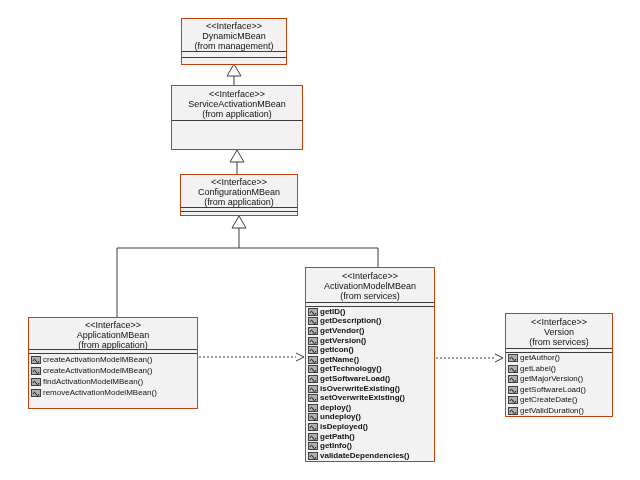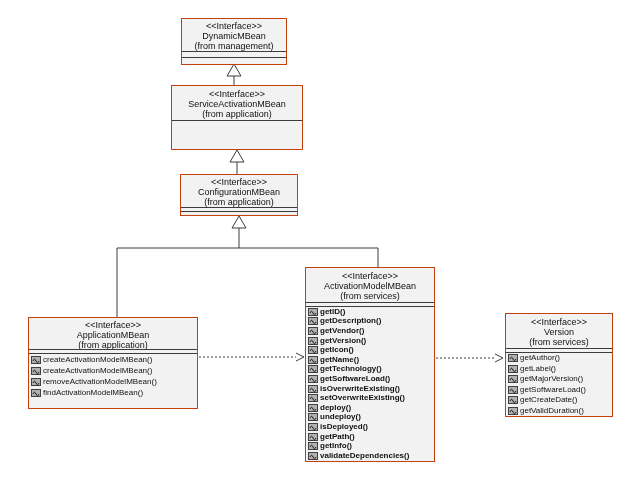--- a/index.html
+++ b/index.html
@@ -128,30 +128,30 @@
           </span>
         <span class="m-label">createActivationModelMBean()</span>
       </div>
         <div class="method-row">
         <span class="m-icon">
             <svg width="10" height="8">
               <rect x="0.5" y="0.5" width="9" height="7" fill="#b0b0b0" stroke="#404040"></rect>
               <path d="M2 5 q1.5 -3.5 3 0 q1.5 3.5 3 0" stroke="#1a1a1a" fill="none" stroke-width="1"></path>
             </svg>
           </span>
+        <span class="m-label">findActivationModelMBean()</span>
+      </div>
+        <div class="method-row">
+        <span class="m-icon">
+            <svg width="10" height="8">
+              <rect x="0.5" y="0.5" width="9" height="7" fill="#b0b0b0" stroke="#404040"></rect>
+              <path d="M2 5 q1.5 -3.5 3 0 q1.5 3.5 3 0" stroke="#1a1a1a" fill="none" stroke-width="1"></path>
+            </svg>
+          </span>
         <span class="m-label">removeActivationModelMBean()</span>
-      </div>
-        <div class="method-row">
-        <span class="m-icon">
-            <svg width="10" height="8">
-              <rect x="0.5" y="0.5" width="9" height="7" fill="#b0b0b0" stroke="#404040"></rect>
-              <path d="M2 5 q1.5 -3.5 3 0 q1.5 3.5 3 0" stroke="#1a1a1a" fill="none" stroke-width="1"></path>
-            </svg>
-          </span>
-        <span class="m-label">findActivationModelMBean()</span>
       </div>
       </div>
   </div>
 
   <div class="uml-class" style="left:305px; top:267px; width:130px; height:195px;">
     <div class="name-comp" style="height:34px; padding-top:3px;">
       <div>&lt;&lt;Interface&gt;&gt;</div>
       <div>ActivationModelMBean</div>
       <div>(from services)</div>
     </div>

